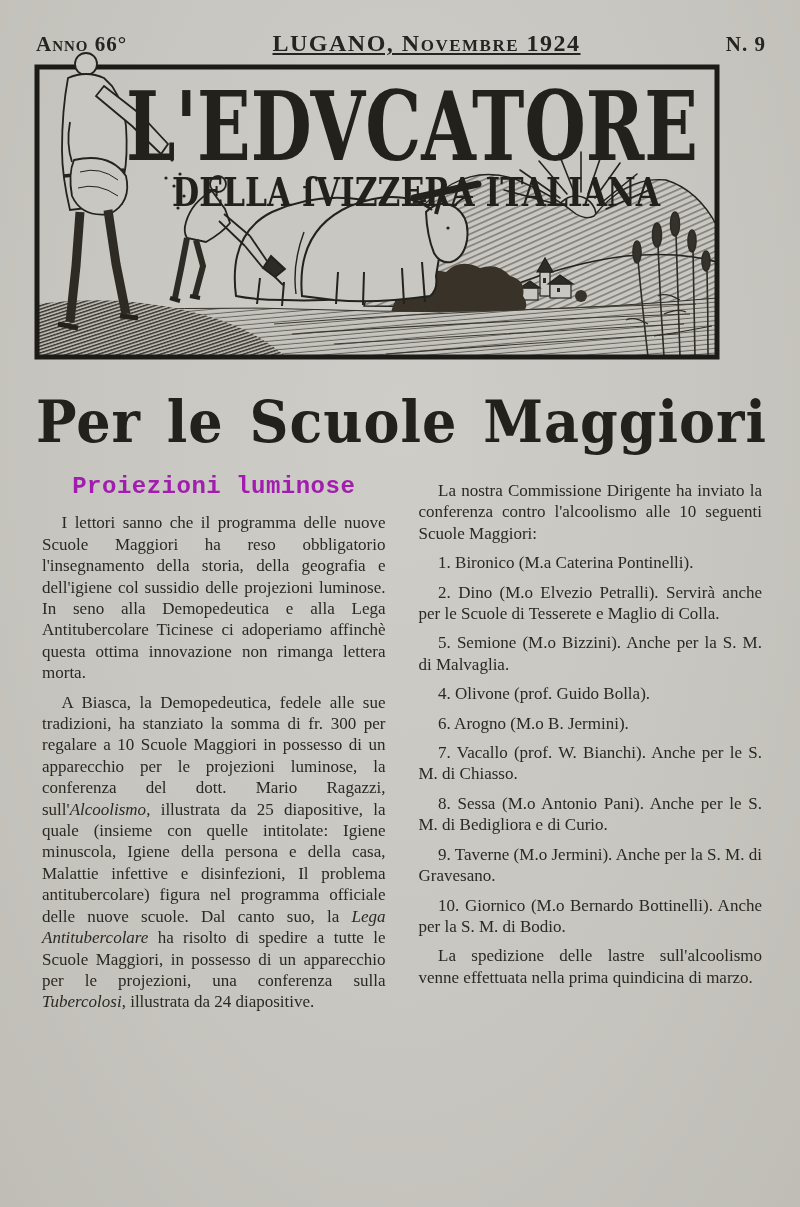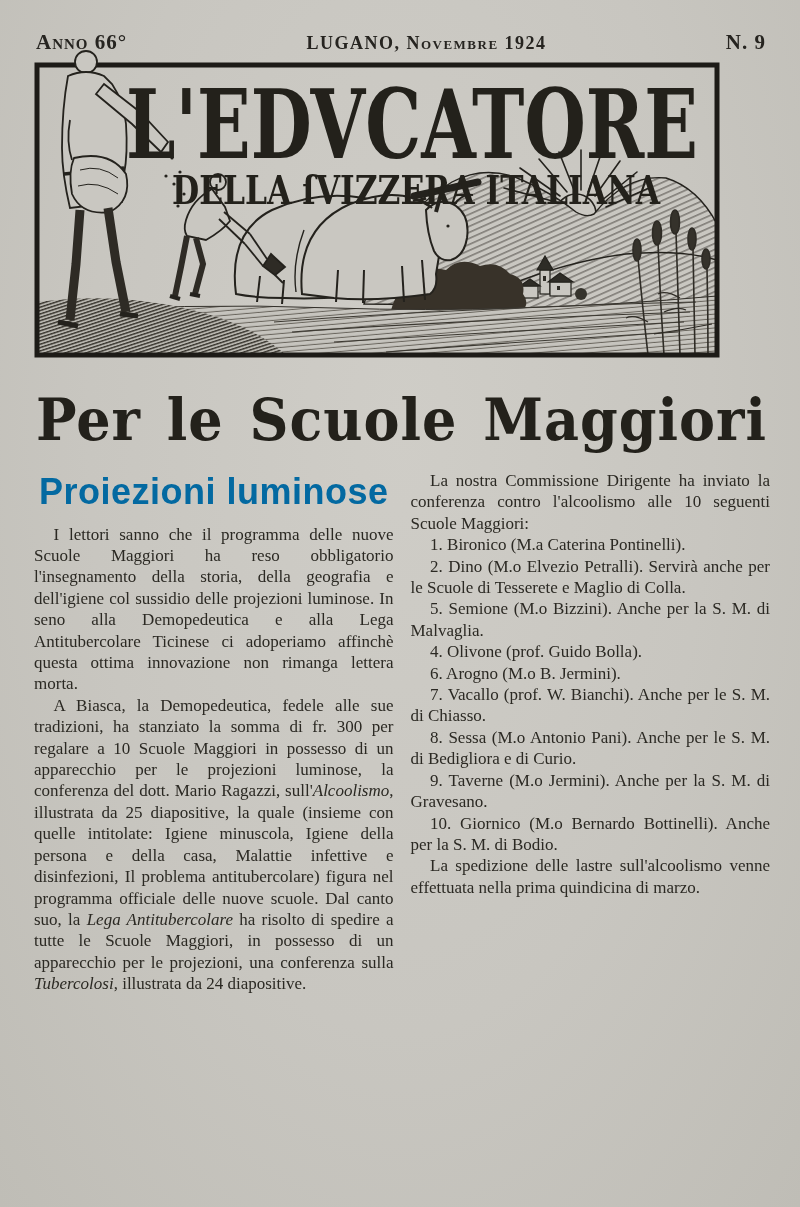--- a/index.html
+++ b/index.html
@@ -10,37 +10,37 @@
     color:#2a2822;
     overflow:hidden;
   }
   .page{width:800px;height:1207px;box-sizing:border-box;padding:30px 30px 0 34px;position:relative;}
   .header{
     display:flex;justify-content:space-between;align-items:baseline;
     font-variant:small-caps;font-weight:bold;
     font-size:21px;letter-spacing:1px;color:#262420;
     padding:0 4px 0 2px;margin-bottom:7px;
   }
-  .header .center{font-size:18px;letter-spacing:1.5px;}
+  .header .center{font-size:24px;letter-spacing:1.5px;text-decoration:underline;}
   .header .right{font-variant:normal;font-size:21px;}
   .banner{display:block;overflow:visible;}
   .article-title{
     font-family:"DejaVu Serif","Liberation Serif",serif;
     font-weight:bold;font-size:54px;letter-spacing:1px;word-spacing:6px;
     color:#23211b;margin:30px 0 6px 2px;line-height:1;
     transform:scaleY(1.08);transform-origin:left top;
   }
   .columns{display:flex;gap:17px;margin-top:26px;}
   .col{flex:1;text-align:justify;font-size:17px;line-height:21.4px;color:#2b2923;}
   .col h2{
-    text-align:center;font-size:36px;line-height:1.1;
-    font-family:Liberation Sans, sans-serif;font-weight:bold;color:#0369a1;
+    text-align:center;font-size:24px;line-height:1.1;
+    font-family:Liberation Mono, monospace;font-weight:bold;color:#a21caf;
     margin:2px 0 12px 0;letter-spacing:.5px;
   }
-  .col p{margin:0;text-indent:1.15em;}
+  .col p{margin:8px;text-indent:1.15em;}
   .col p i{}
 </style>
 </head>
 <body>
 
 <div class="page">
 
   <div class="header">
     <span>Anno 66°</span>
     <span class="center">LUGANO, Novembre 1924</span>

